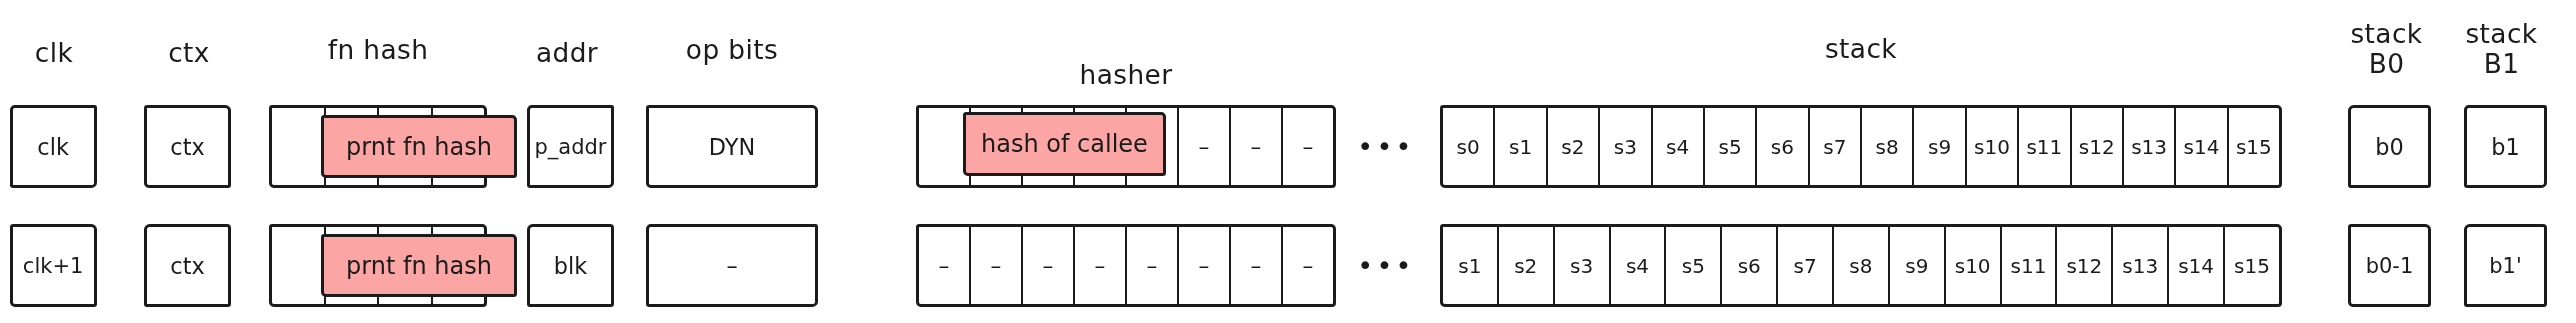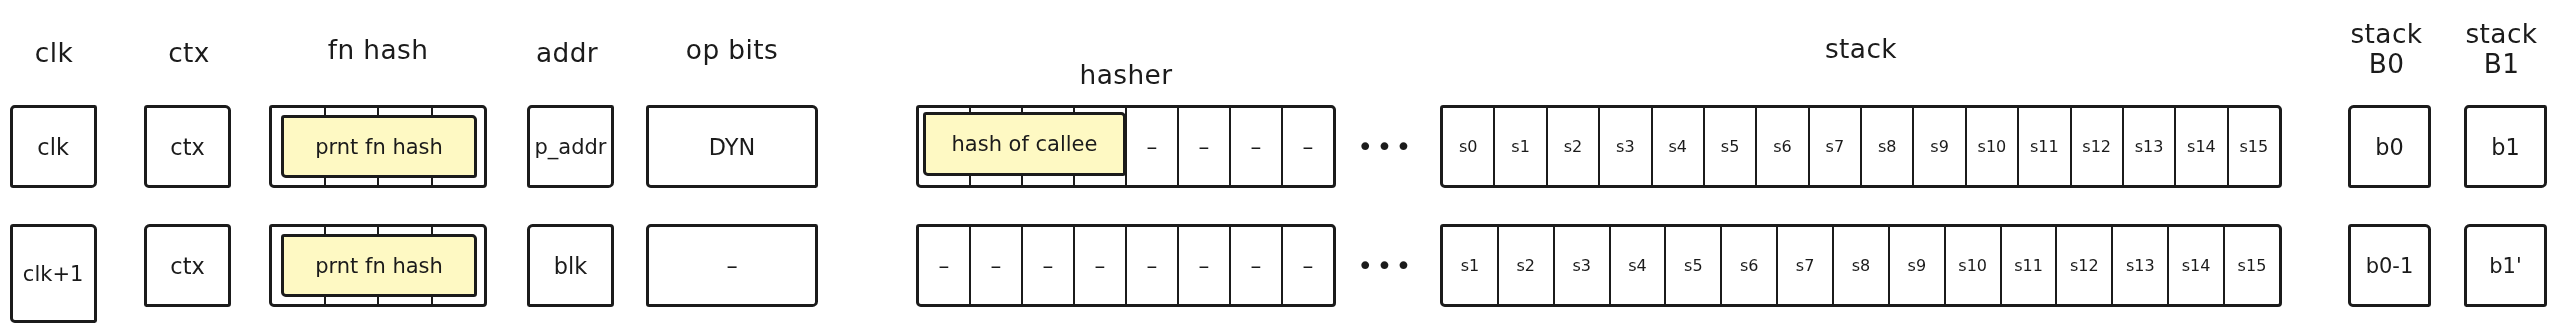--- a/index.html
+++ b/index.html
@@ -65,35 +65,36 @@
     box-sizing: border-box;
     border-right: 2.4px solid #1b1b1b;
     display: flex;
     align-items: center;
     justify-content: center;
     font-size: 21.6px;
     color: #1b1b1b;
     overflow: hidden;
   }
   .strip > .seg:last-child { border-right: none; }
-  .strip.stack > .seg { font-size: 16px; }
+  .strip.stack > .seg { font-size: 20px; }
 
   
   .overlay-box {
     position: absolute;
     box-sizing: border-box;
     border: 3.2px solid #1b1b1b;
-    background: #fef9c3;
-    display: flex;
-    align-items: center;
-    justify-content: center;
-    font-size: 21px;
+    background: #fca5a5;
+    display: flex;
+    align-items: center;
+    justify-content: center;
+    font-size: 24px;
     color: #1b1b1b;
     border-radius: 3.2px 4.8px 3.2px 4.8px;
     z-index: 5;
+    margin-left: 40px;
   }
 
   .dots {
     position: absolute;
     font-size: 27px;
     letter-spacing: 3.2px;
     color: #1b1b1b;
     line-height: 1;
     display: flex;
     align-items: center;
@@ -162,21 +163,21 @@
     <div class="seg">s11</div>
     <div class="seg">s12</div>
     <div class="seg">s13</div>
     <div class="seg">s14</div>
     <div class="seg">s15</div>
   </div>
 
   <div class="cell w3" style="left:2348px; top:105px; width:83px; height:83px;">b0</div>
   <div class="cell w1" style="left:2464px; top:105px; width:83px; height:83px;">b1</div>
 
-  <div class="cell small w2" style="left:9.6px; top:224px; width:87px; height:99px;">clk+1</div>
+  <div class="cell small w2" style="left:9.6px; top:224px; width:87px; height:83px;">clk+1</div>
 
   <div class="cell w3" style="left:144px; top:224px; width:87px; height:83px;">ctx</div>
 
   <div class="strip w1" style="left:269px; top:224px; width:218px; height:83px;">
     <div class="seg"></div>
     <div class="seg"></div>
     <div class="seg"></div>
     <div class="seg"></div>
   </div>
   <div class="overlay-box" style="left:281px; top:234px; width:196px; height:63px;">prnt fn hash</div>

